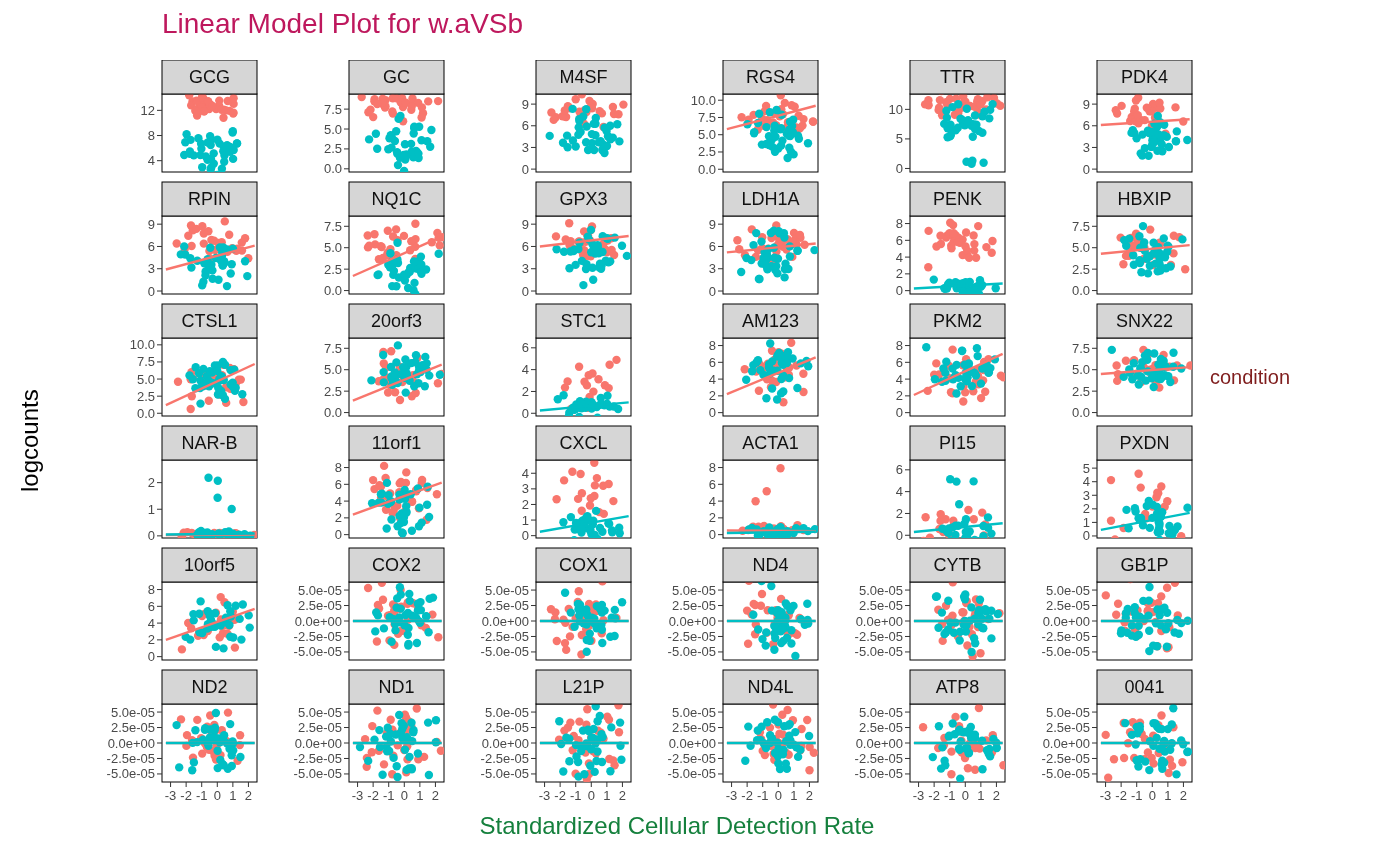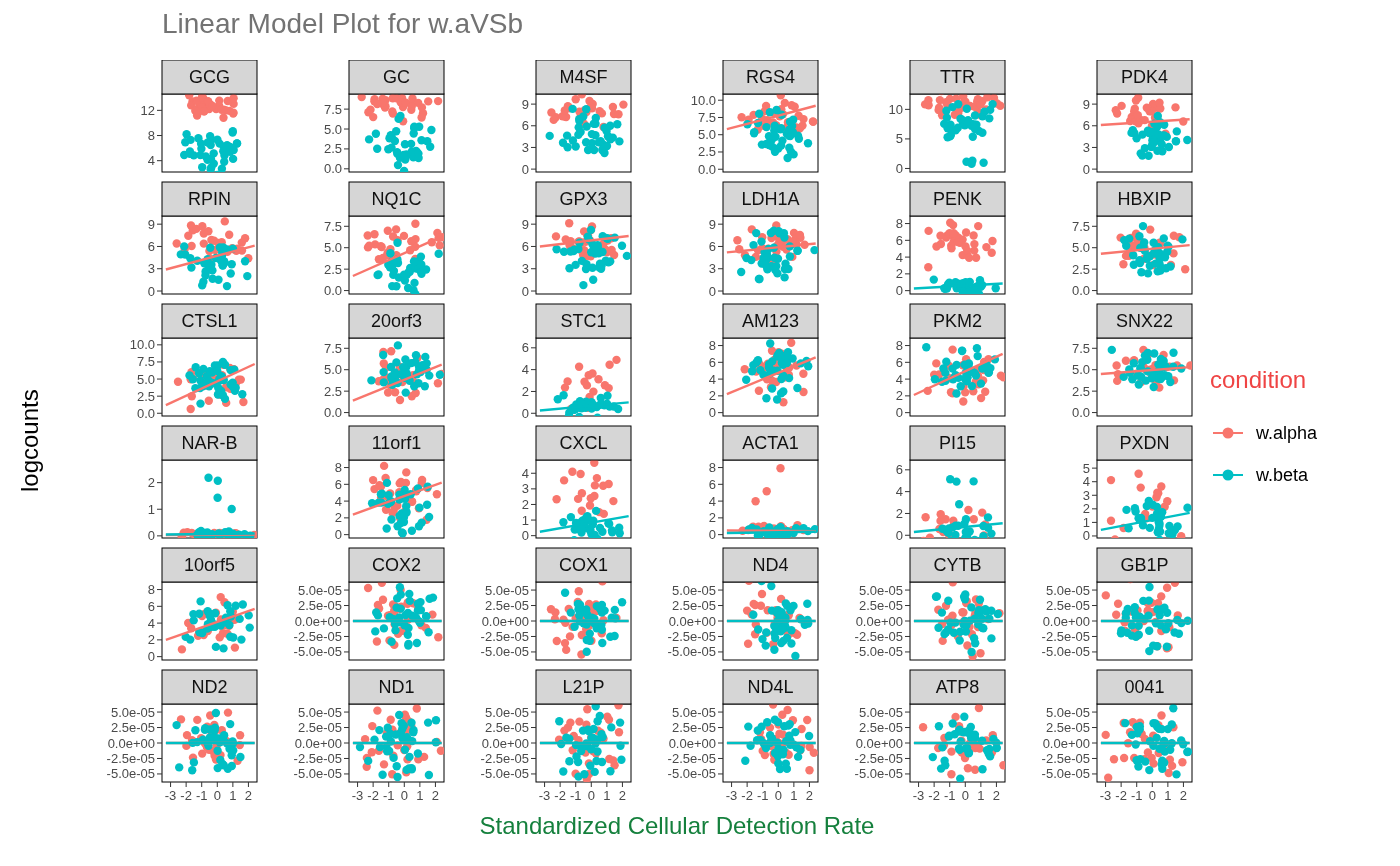--- a/index.html
+++ b/index.html
@@ -2,34 +2,34 @@
 <html><head>
 <meta charset="utf-8">
 <style>
   html,body{margin:0;padding:0;}
   body{
     width:1400px;height:866px;position:relative;overflow:hidden;
     background:#ffffff;font-family:"Liberation Sans",sans-serif;color:#000;
   }
   .plot-title{
     position:absolute;left:162px;top:8px;margin:0;
-    font-size:28px;font-weight:400;color:#737373;white-space:nowrap;
+    font-size:28px;font-weight:400;color:#be185d;white-space:nowrap;
   }
   .y-title{
     position:absolute;top:492px;left:16px;
     transform:rotate(-90deg);transform-origin:top left;
     font-size:24px;white-space:nowrap;color:#000;
   }
   .x-title{
     position:absolute;left:162px;top:812px;width:1030px;
     text-align:center;font-size:24px;color:#15803d;
   }
   #chart{position:absolute;left:70px;top:60px;}
   .legend{position:absolute;left:1210px;top:366px;}
-  .legend-title{font-size:24px;margin-bottom:28px;color:#ef4444;}
+  .legend-title{font-size:20px;margin-bottom:28px;color:#7f1d1d;}
   .legend-entry{display:flex;align-items:center;margin-bottom:20px;}
   .legend-label{font-size:18px;margin-left:10px;color:#000;}
   svg text{font-family:"Liberation Sans",sans-serif;}
 </style>
 </head>
 <body>
 
 <div class="figure">
   <h1 class="plot-title">Linear Model Plot for w.aVSb</h1>
   <div class="y-title">logcounts</div>
@@ -3173,30 +3173,14 @@
       <line x1="1082.2868852459017" y1="722" x2="1082.2868852459017" y2="727" stroke="#333333" stroke-width="1"></line>
       <text x="1082.2868852459017" y="740" text-anchor="middle" font-size="13" fill="#4a4a4a">0</text>
       <line x1="1097.860655737705" y1="722" x2="1097.860655737705" y2="727" stroke="#333333" stroke-width="1"></line>
       <text x="1097.860655737705" y="740" text-anchor="middle" font-size="13" fill="#4a4a4a">1</text>
       <line x1="1113.4344262295083" y1="722" x2="1113.4344262295083" y2="727" stroke="#333333" stroke-width="1"></line>
       <text x="1113.4344262295083" y="740" text-anchor="middle" font-size="13" fill="#4a4a4a">2</text>
     </svg>
   <div class="x-title">Standardized Cellular Detection Rate</div>
   <div class="legend">
     <div class="legend-title">condition</div>
-    <div id="legend-entries">
-        <div class="legend-entry">
-          <svg width="36" height="22">
-            <line x1="3" y1="11" x2="33" y2="11" stroke="#F8766D" stroke-width="2"></line>
-            <circle cx="18" cy="11" r="5.5" fill="#F8766D"></circle>
-          </svg>
-          <span class="legend-label">w.alpha</span>
-        </div>
-        <div class="legend-entry">
-          <svg width="36" height="22">
-            <line x1="3" y1="11" x2="33" y2="11" stroke="#00BFC4" stroke-width="2"></line>
-            <circle cx="18" cy="11" r="5.5" fill="#00BFC4"></circle>
-          </svg>
-          <span class="legend-label">w.beta</span>
-        </div>
-      </div>
   </div>
 </div>
 
 </body></html>

